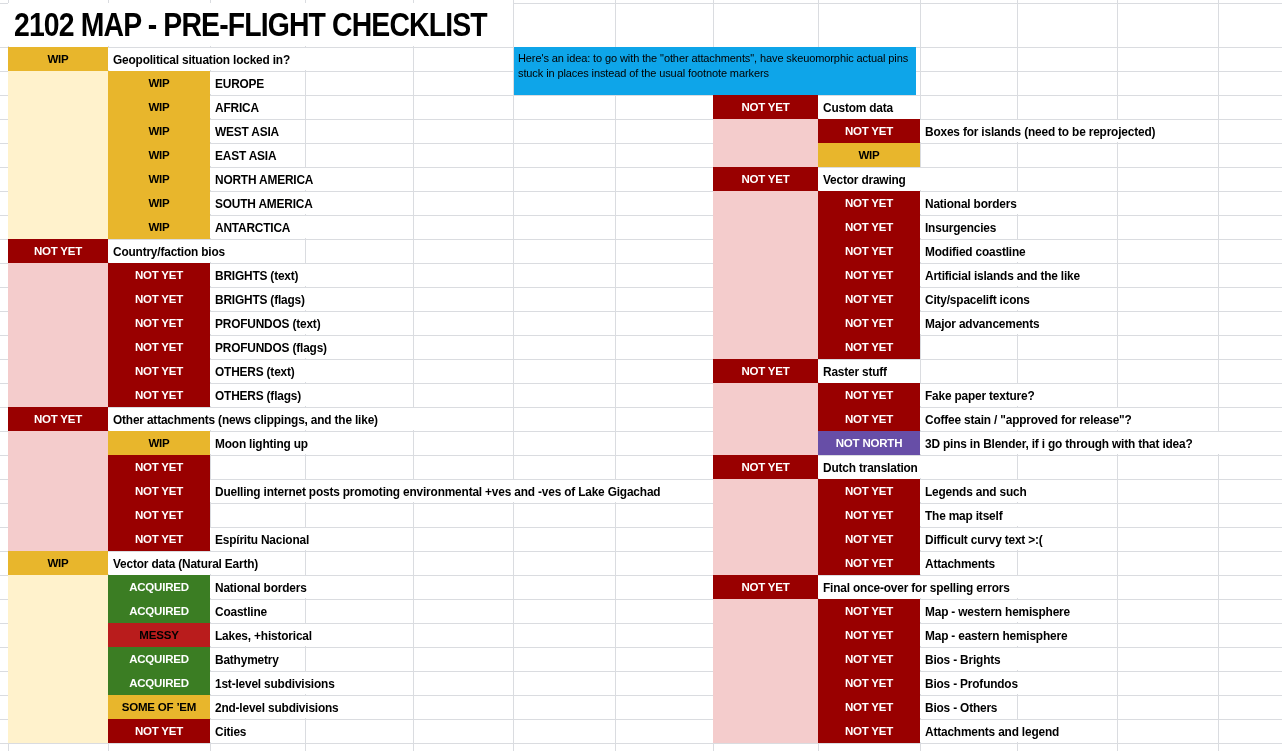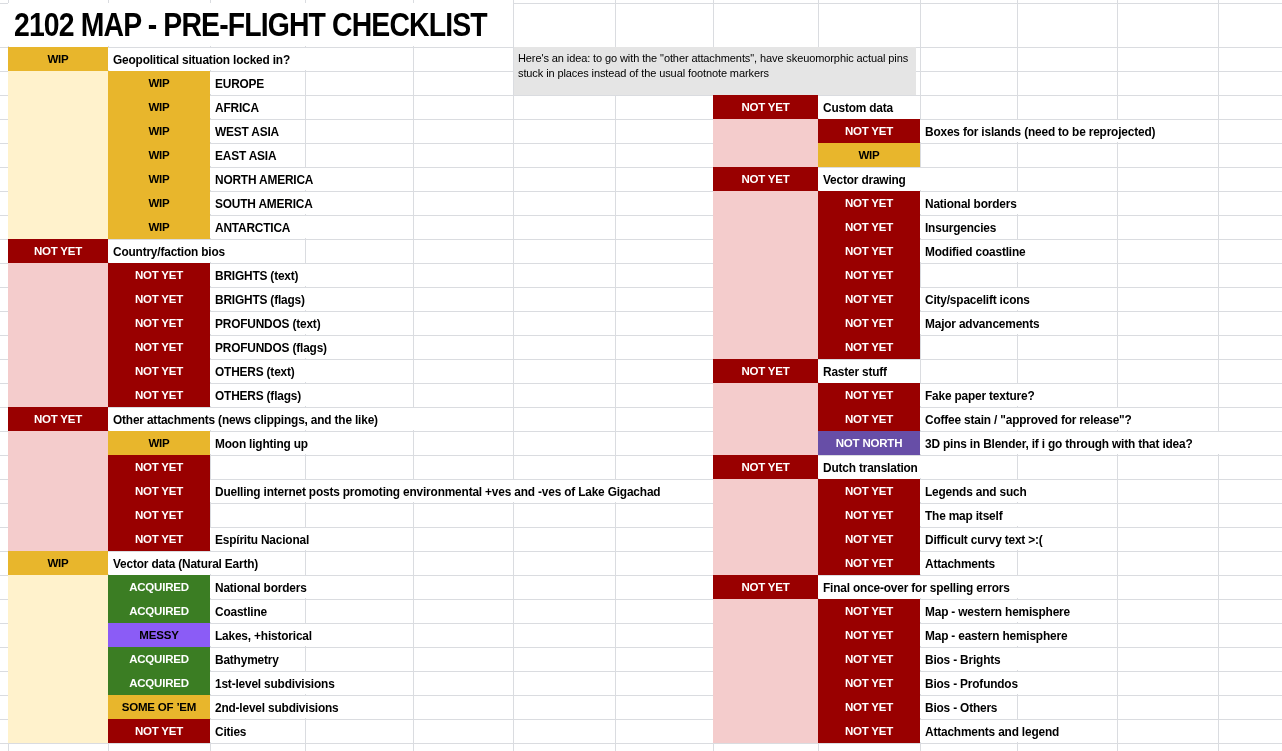--- a/index.html
+++ b/index.html
@@ -21,21 +21,21 @@
   }
 
   
   #plan-badge{
     position:absolute;left:413px;top:47px;width:100px;height:48px;background:#674ea7;
     color:#fff;font-weight:bold;font-size:12.5px;line-height:16px;text-align:center;
     display:flex;align-items:center;justify-content:center;padding:0 4px;box-sizing:border-box;
     z-index:2;letter-spacing:-.2px;
   }
   #note-cell{
-    position:absolute;left:514px;top:47px;width:402px;height:48px;background:#e5e5e5;z-index:2;
+    position:absolute;left:514px;top:47px;width:402px;height:48px;background:#0ea5e9;z-index:2;
   }
   #note-text{
     width:392px;padding:4px 0 0 4px;font-size:11px;line-height:15px;color:#000;
     letter-spacing:-.1px;
   }
 
   
   .tbl{position:absolute;z-index:2;}
   #left-table{left:8px;top:47px;}
   #right-table{left:713px;top:95px;}
@@ -268,21 +268,21 @@
       </div>
       <div class="sheet-row">
         <div class="cell" style="width: 100px; background: rgb(255, 242, 204);"></div>
         <div class="cell badge" style="width: 102px; background: rgb(59, 125, 35); color: rgb(255, 255, 255);">ACQUIRED</div>
         <div class="lblwrap">
           <span class="lbl">Coastline</span>
         </div>
       </div>
       <div class="sheet-row">
         <div class="cell" style="width: 100px; background: rgb(255, 242, 204);"></div>
-        <div class="cell badge" style="width: 102px; background: #8b5cf6; color: rgb(0, 0, 0);">MESSY</div>
+        <div class="cell badge" style="width: 102px; background: #b91c1c; color: rgb(0, 0, 0);">MESSY</div>
         <div class="lblwrap">
           <span class="lbl">Lakes, +historical</span>
         </div>
       </div>
       <div class="sheet-row">
         <div class="cell" style="width: 100px; background: rgb(255, 242, 204);"></div>
         <div class="cell badge" style="width: 102px; background: rgb(59, 125, 35); color: rgb(255, 255, 255);">ACQUIRED</div>
         <div class="lblwrap">
           <span class="lbl">Bathymetry</span>
         </div>
@@ -350,20 +350,23 @@
       <div class="sheet-row">
         <div class="cell" style="width: 105px; background: rgb(244, 204, 204);"></div>
         <div class="cell badge" style="width: 102px; background: rgb(153, 0, 0); color: rgb(255, 255, 255);">NOT YET</div>
         <div class="lblwrap">
           <span class="lbl">Modified coastline</span>
         </div>
       </div>
       <div class="sheet-row">
         <div class="cell" style="width: 105px; background: rgb(244, 204, 204);"></div>
         <div class="cell badge" style="width: 102px; background: rgb(153, 0, 0); color: rgb(255, 255, 255);">NOT YET</div>
+        <div class="lblwrap">
+          <span class="lbl">Artificial islands and the like</span>
+        </div>
       </div>
       <div class="sheet-row">
         <div class="cell" style="width: 105px; background: rgb(244, 204, 204);"></div>
         <div class="cell badge" style="width: 102px; background: rgb(153, 0, 0); color: rgb(255, 255, 255);">NOT YET</div>
         <div class="lblwrap">
           <span class="lbl">City/spacelift icons</span>
         </div>
       </div>
       <div class="sheet-row">
         <div class="cell" style="width: 105px; background: rgb(244, 204, 204);"></div>

